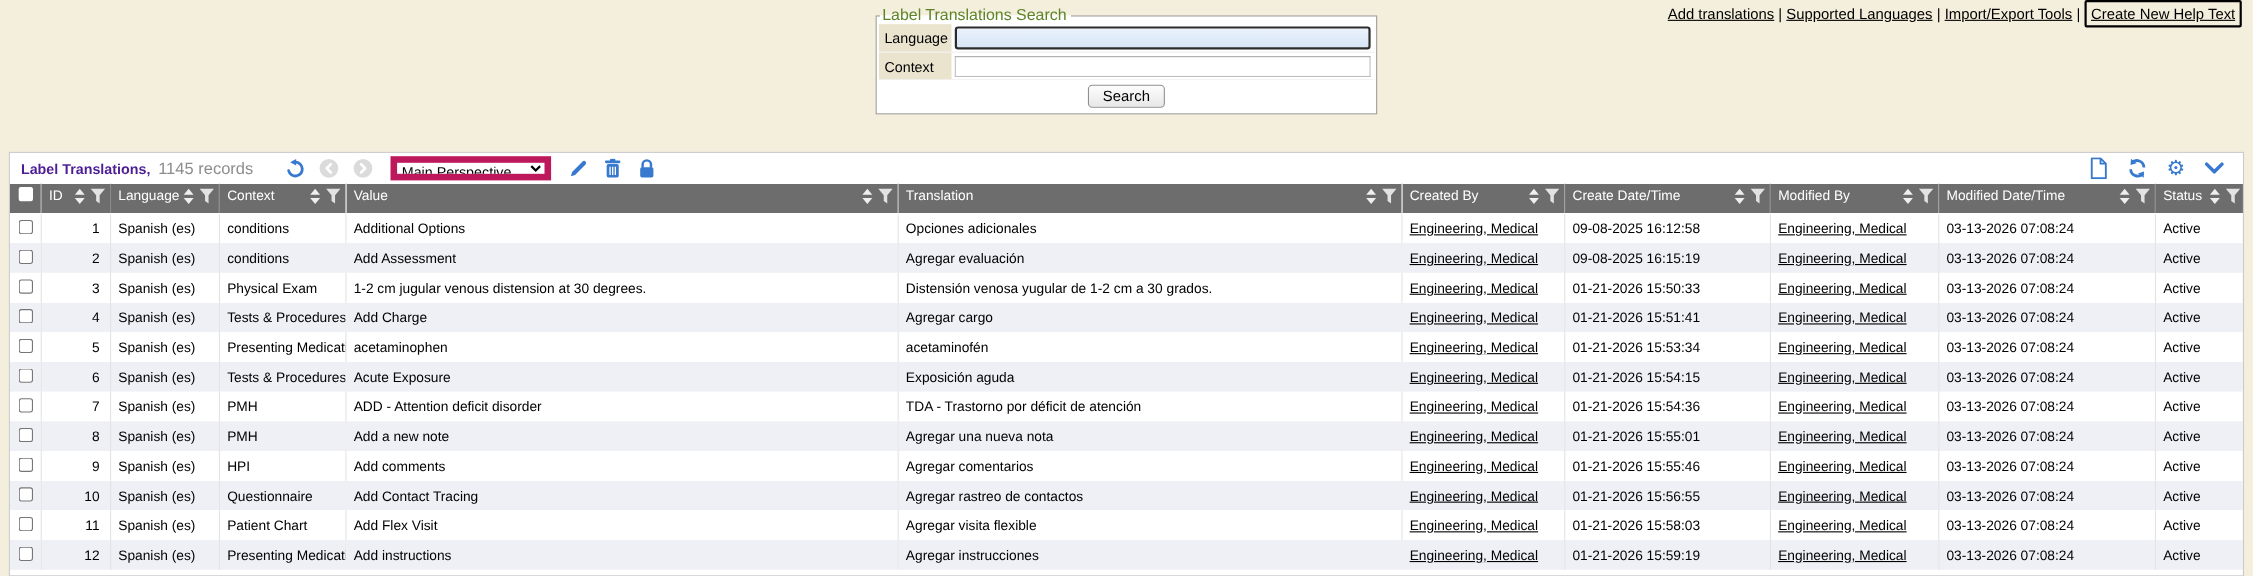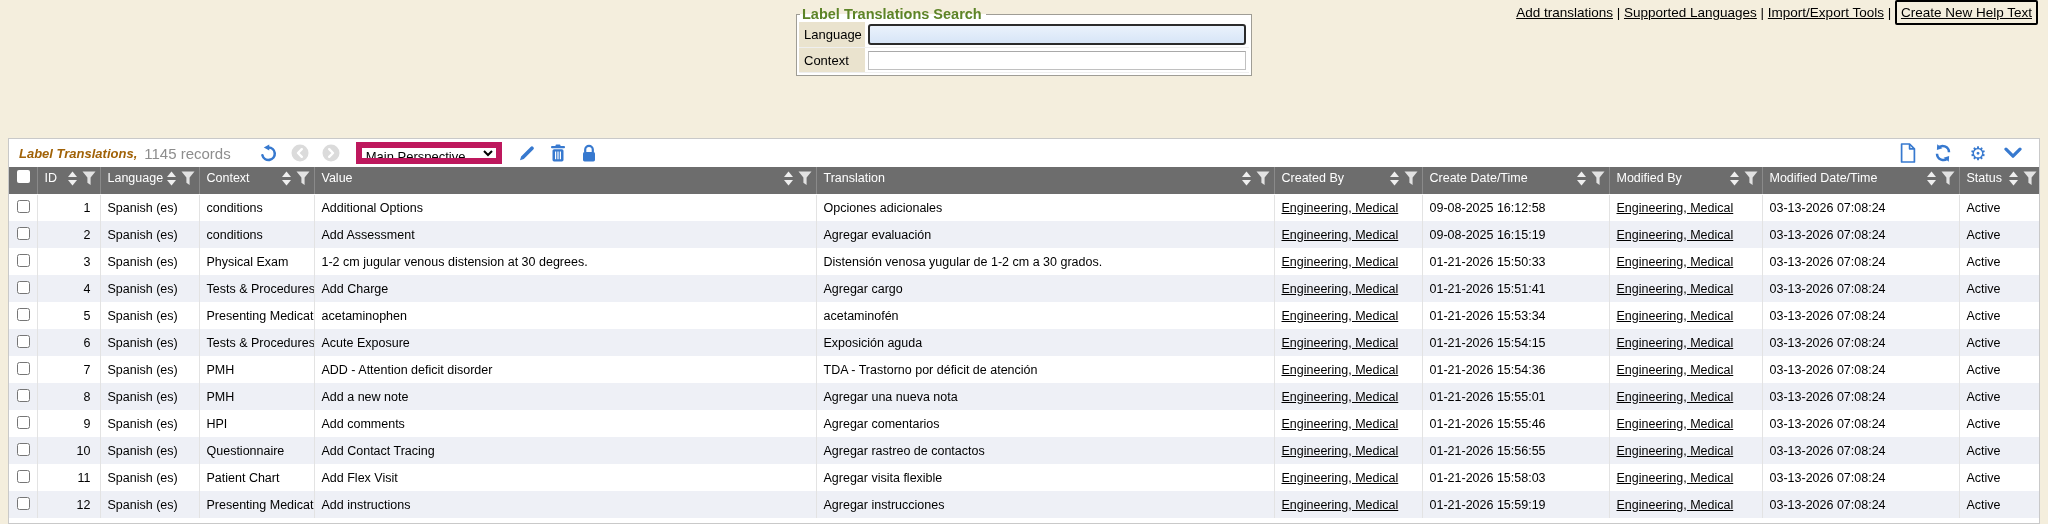--- a/index.html
+++ b/index.html
@@ -7,38 +7,38 @@
   body { font-family:"Liberation Sans", sans-serif; background:#f4eedd; position:relative; }
 
   
   .topbar { position:absolute; top:5px; right:10px; font-size:13.5px; color:#000; white-space:nowrap; z-index:5; }
   .navlink { color:#000; text-decoration:underline; cursor:pointer; }
   .navsep { color:#000; }
   .focusbox { border:2px solid #000; border-radius:2px; padding:3px 4px; }
 
   
   fieldset.searchbox { width:456px; margin:6px auto 0; border:1px solid #9f9d95; background:#fff; padding:0 2px 2px 2px; }
-  fieldset.searchbox legend { color:#5d8427; font-weight:bold; font-size:14.5px; padding:0 4px 0 2px; margin-left:1px; }
+  fieldset.searchbox legend { color:#5d8427; font-weight:normal; font-size:14.5px; padding:0 4px 0 2px; margin-left:1px; }
   .frow { display:flex; align-items:stretch; border-bottom:1px solid #efefef; }
   .flabel { width:66px; background:#eae3ce; font-size:13px; color:#000; padding:5px 4px 4px 5px; }
   .finput { flex:1; padding:2px 3px; display:flex; align-items:center; }
   .inp { width:100%; height:21px; font-family:"Liberation Sans",sans-serif; font-size:13px; }
   .inp.focusedinp { border:2px solid #2b2b2b; border-radius:3px; background:linear-gradient(#eaf2fc,#d7e5f7); outline:none; }
   .inp.plaininp { border:1px solid #c0c0c0; border-top-color:#a9a9a9; background:#fff; height:19px; }
   .fbtnrow { text-align:center; padding:4px 0 3px; background:#fff; }
   .searchbtn { font-family:"Liberation Sans",sans-serif; font-size:13.5px; color:#000; padding:2px 13px;
                border:1px solid #8f8f8f; border-radius:4px; background:linear-gradient(#fdfdfd,#e7e7e7); cursor:pointer; }
 
   
   .gridwrap { position:absolute; left:8px; top:138px; width:2032px; height:386px; background:#fff;
               border:1px solid #c9c9c9; overflow:hidden; }
 
   
   .toolbar { height:28px; display:flex; align-items:center; padding:0 10px; background:#fff; }
-  .gridtitle { font-size:13px; font-weight:bold; color:#a16207;font-style:italic; }
+  .gridtitle { font-size:13px; font-weight:bold; color:#4c1d95; }
   .gridcount { font-size:15px; color:#8d8d8d; margin-left:7px; }
   .tbgroup { display:flex; align-items:center; gap:11px; margin-left:28px; }
   .tbicon { display:inline-flex; align-items:center; justify-content:center; width:20px; height:20px; cursor:pointer; }
   .perspective { height:22px; font-family:"Liberation Sans",sans-serif; font-size:13px; min-width:146px;
                  border:6px solid #be185d; background:#fff; margin:0 4px; }
   .tbspacer { flex:1; }
   .tbgroup-right { display:flex; align-items:center; gap:15px; margin-right:6px; }
   .gearglyph { color:#3779cf; font-size:19px; line-height:19px; }
 
   
@@ -71,20 +71,21 @@
     <div class="finput">
         <input class="inp focusedinp" type="text" value="" style="">
       </div>
   </div>
   <div class="frow">
     <div class="flabel">Context</div>
     <div class="finput">
         <input class="inp plaininp" type="text" value="" style="">
       </div>
   </div>
+  <div class="fbtnrow"><button class="searchbtn">Search</button></div>
 </fieldset>
 
 <div class="gridwrap">
   <div class="toolbar">
     <span class="gridtitle">Label Translations,</span>
     <span class="gridcount">1145 records</span>
     <span class="tbgroup">
       <span class="tbicon">
         <svg width="19" height="19" viewBox="0 0 20 20">
           <path d="M10 3.6 A6.6 6.6 0 1 1 3.6 11.8" fill="none" stroke="#3779cf" stroke-width="2.7" stroke-linecap="round"></path>

